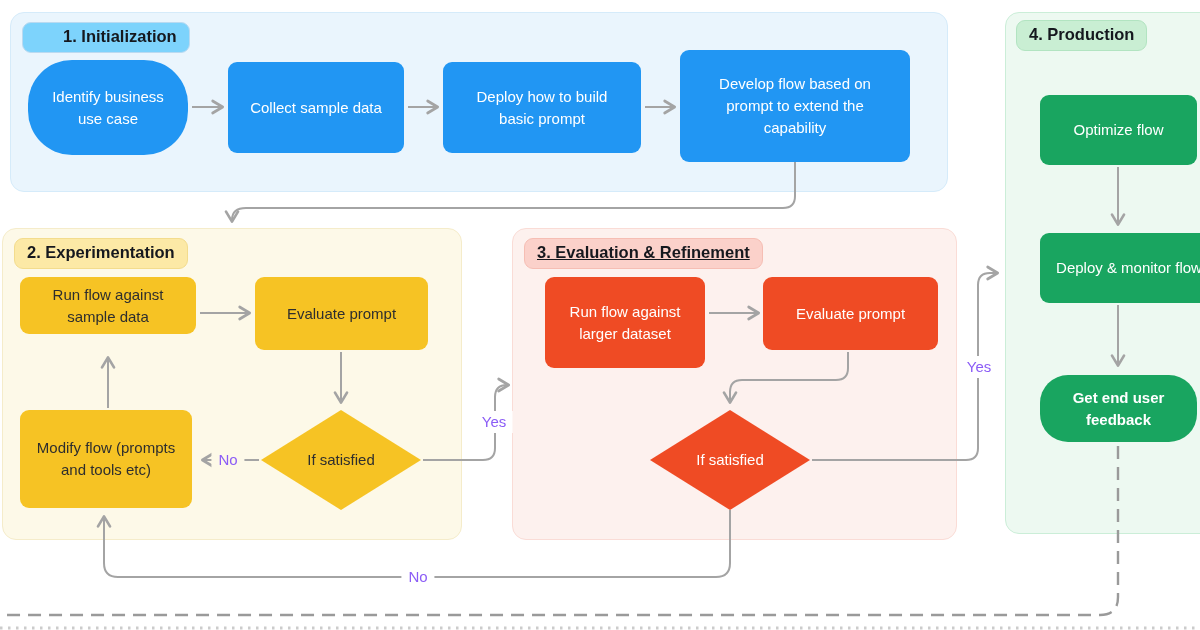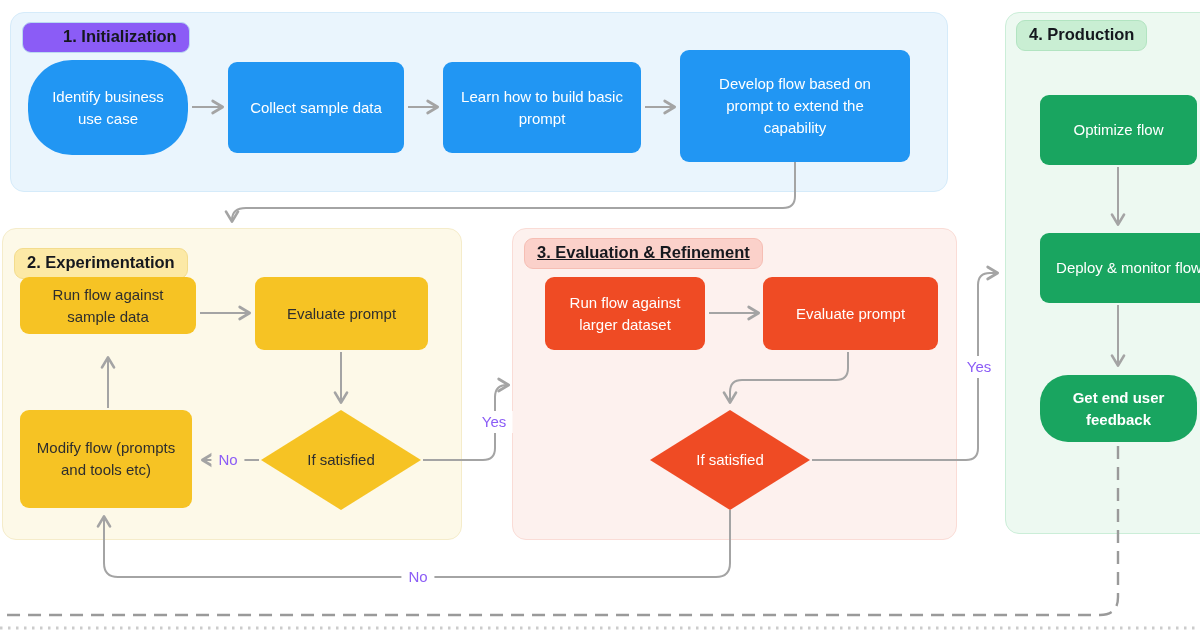--- a/index.html
+++ b/index.html
@@ -10,22 +10,22 @@
   }
   .panel{position:absolute;border-radius:14px;z-index:1;}
   .panel.s1{background:#eaf5fd;border:1.5px solid #d5ebfa;}
   .panel.s2{background:#fdf9e8;border:1.5px solid #f5ecca;}
   .panel.s3{background:#fdf1ee;border:1.5px solid #fadcd6;}
   .panel.s4{background:#edf9f1;border:1.5px solid #cbeed8;}
   .pill{
     position:absolute;z-index:3;font-weight:700;font-size:16.5px;color:#15181e;
     padding:4px 12px 5px;border-radius:9px;white-space:nowrap;line-height:1.2;
   }
-  .pill.s1{background:#8b5cf6;border:1.5px solid #badaf1;padding-left:40px;}
-  .pill.s2{background:#fce9a6;border:1.5px solid #f3dc8d;margin-top:10px;}
+  .pill.s1{background:#7dd3fc;border:1.5px solid #badaf1;padding-left:40px;}
+  .pill.s2{background:#fce9a6;border:1.5px solid #f3dc8d;}
   .pill.s3{background:#fbd1ca;border:1.5px solid #f6beb4;text-decoration:underline;}
   .pill.s4{background:#c9eed3;border:1.5px solid #b2e4c1;}
   .node{
     position:absolute;z-index:3;display:flex;align-items:center;justify-content:center;
     text-align:center;font-size:15px;font-weight:500;line-height:1.45;
     color:#ffffff;border-radius:9px;padding:6px 14px;box-sizing:border-box;
   }
   .node.blue{background:#2196f3;}
   .node.yellow{background:#f6c324;color:#2e2e2e;}
   .node.red{background:#ef4b24;}
@@ -78,29 +78,29 @@
   <path d="M0 628 H1200" fill="none" stroke="#cccccc" stroke-width="3" stroke-dasharray="2.5 5.5"></path>
 </svg>
 
 <div class="pill s1" style="left:22px;top:22px">1. Initialization</div>
 <div class="pill s2" style="left:14px;top:238px">2. Experimentation</div>
 <div class="pill s3" style="left:524px;top:238px">3. Evaluation &amp; Refinement</div>
 <div class="pill s4" style="left:1016px;top:20px">4. Production</div>
 
 <div class="node blue stadium" style="left:28px;top:60px;width:160px;height:95px">Identify business use case</div>
 <div class="node blue" style="left:228px;top:62px;width:176px;height:91px">Collect sample data</div>
-<div class="node blue" style="left:443px;top:62px;width:198px;height:91px">Learn how to build basic prompt</div>
+<div class="node blue" style="left:443px;top:62px;width:198px;height:91px">Deploy how to build basic prompt</div>
 <div class="node blue" style="left:680px;top:50px;width:230px;height:112px">Develop flow based on prompt to extend the capability</div>
 
 <div class="node yellow" style="left:20px;top:277px;width:176px;height:57px">Run flow against sample data</div>
 <div class="node yellow" style="left:255px;top:277px;width:173px;height:73px">Evaluate prompt</div>
 <div class="node yellow diamond" style="left:261px;top:410px;width:160px;height:100px">If satisfied</div>
 <div class="node yellow" style="left:20px;top:410px;width:172px;height:98px">Modify flow (prompts and tools etc)</div>
 
-<div class="node red" style="left:545px;top:277px;width:160px;height:73px">Run flow against larger dataset</div>
+<div class="node red" style="left:545px;top:277px;width:160px;height:91px">Run flow against larger dataset</div>
 <div class="node red" style="left:763px;top:277px;width:175px;height:73px">Evaluate prompt</div>
 <div class="node red diamond" style="left:650px;top:410px;width:160px;height:100px">If satisfied</div>
 
 <div class="node green" style="left:1040px;top:95px;width:157px;height:70px">Optimize flow</div>
 <div class="node green" style="left:1040px;top:233px;width:178px;height:70px">Deploy &amp; monitor flow</div>
 <div class="node green stadium-sm" style="left:1040px;top:375px;width:157px;height:67px">Get end user feedback</div>
 
 <div class="edge-label" style="left:494px;top:422px;background:#ffffff">Yes</div>
 <div class="edge-label" style="left:228px;top:460px;background:#fdf9e8">No</div>
 <div class="edge-label" style="left:979px;top:367px;background:#ffffff">Yes</div>

